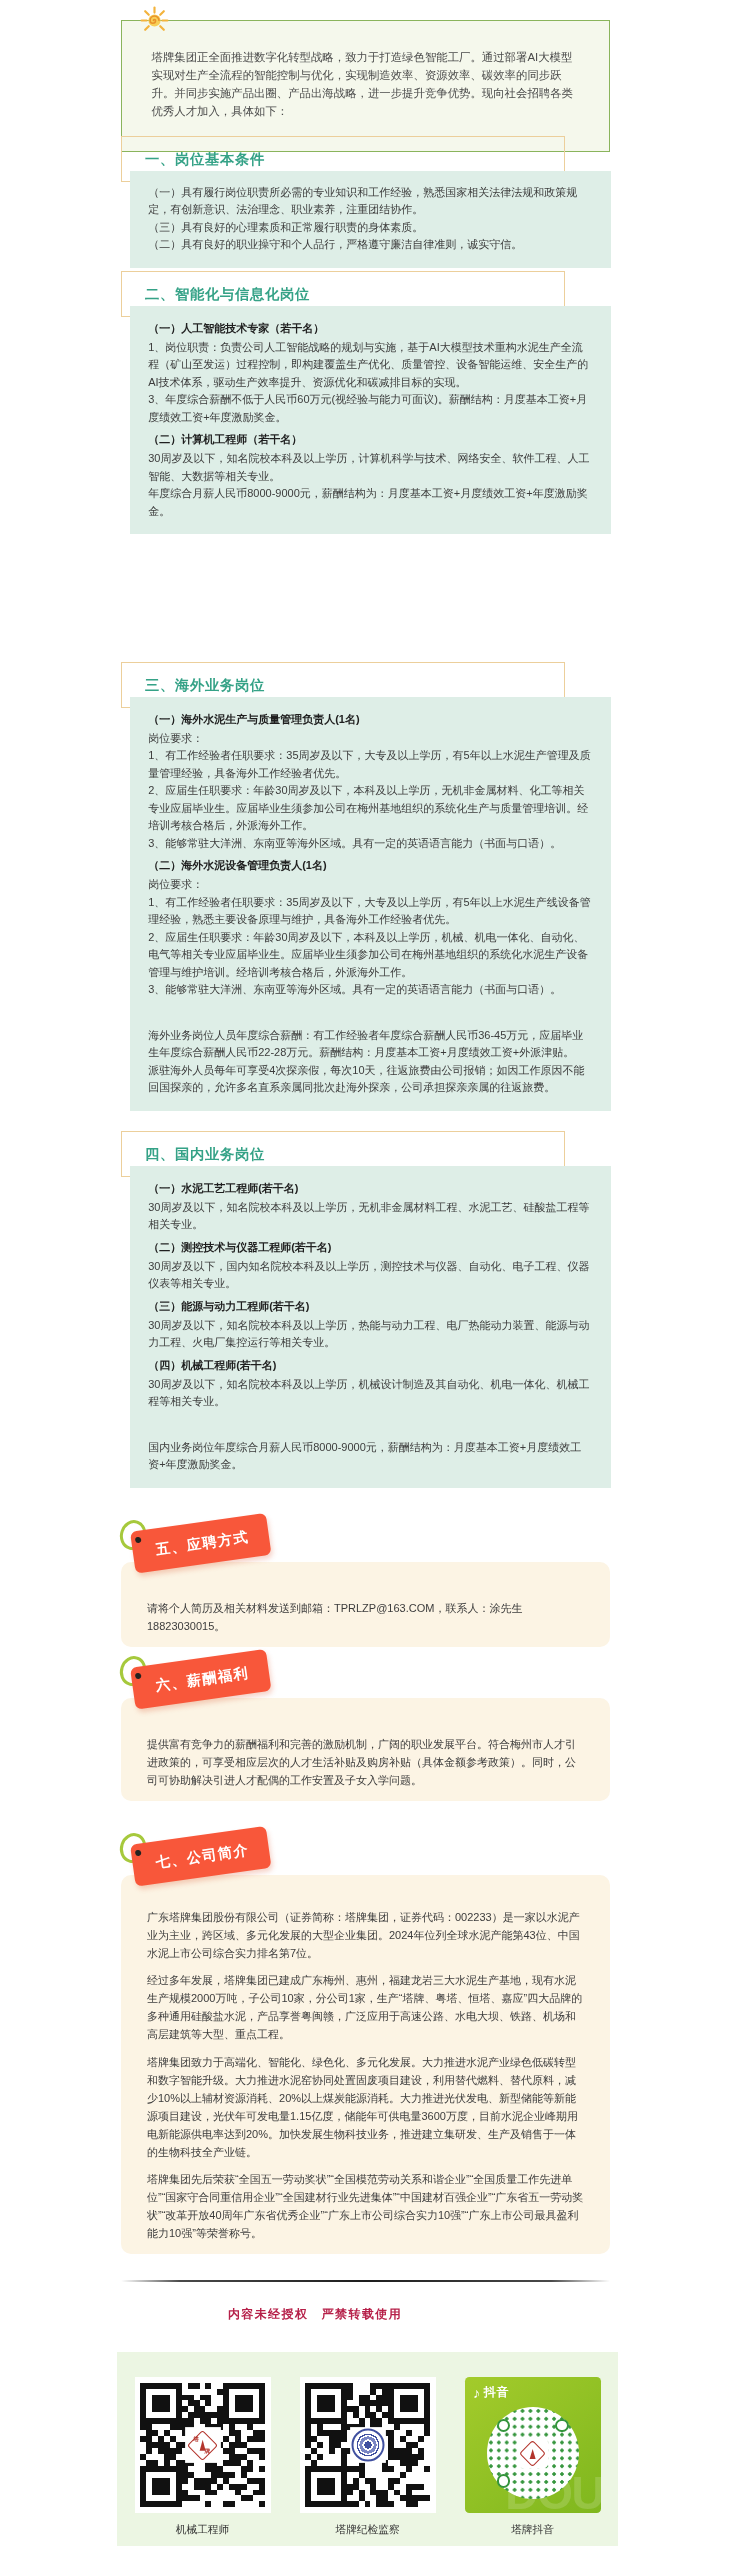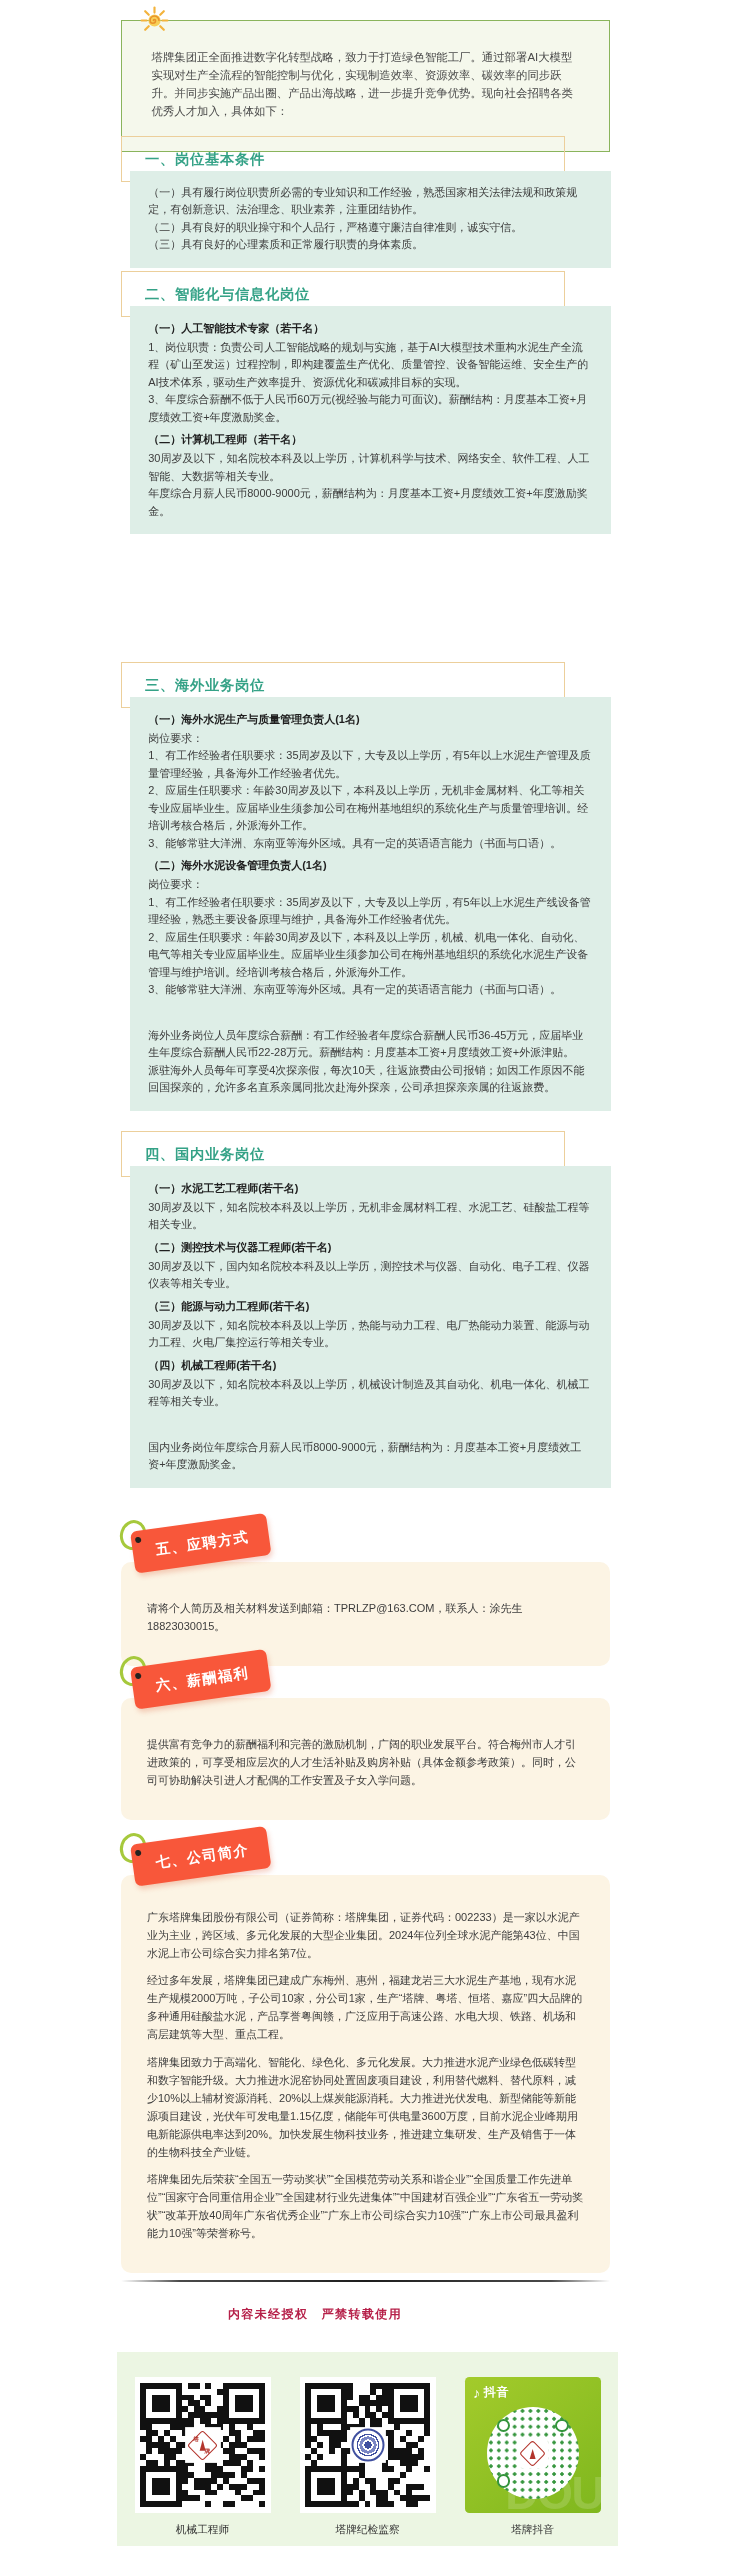--- a/index.html
+++ b/index.html
@@ -26,21 +26,21 @@
   .tagsec{position:absolute;left:121px;width:489px;}
   .tagwrap{position:relative;height:66px;z-index:3;}
   .ring{position:absolute;left:-1.4px;top:-2.9px;width:20px;height:24px;border:3.6px solid #a6c93c;
       border-radius:50% 50% 48% 52%;transform:rotate(18deg);z-index:1;}
   .tag{position:absolute;left:8.6px;top:8.6px;z-index:2;display:inline-block;background:#f8573a;
       color:#fff;font-size:14.3px;font-weight:bold;letter-spacing:1.4px;padding:12px 20px 10.7px 23px;
       border-radius:6.4px;transform:rotate(-8deg);transform-origin:left top;
       box-shadow:1.4px 3.6px 5.7px rgba(220,80,40,.25);}
   .knot{position:absolute;left:3.6px;top:5.7px;width:6.4px;height:6.4px;border-radius:50%;background:#23221f;}
   .cream{position:relative;z-index:2;margin-top:-27px;width:489px;box-sizing:border-box;
-      background:#fcf4e4;border-radius:10px;padding:37px 26px 31px 26px;}
+      background:#fcf4e4;border-radius:10px;padding:37px 26px 12px 26px;}
   .cream p{margin:0;font-size:11px;line-height:18px;color:#3c3c3c;}
   .cream p + p{margin-top:9.3px;}
   .cream.tall{padding-top:33px;}
   
   .divider{position:absolute;top:2280px;left:121px;width:489px;height:2.1px;
       background:linear-gradient(to right,rgba(0,0,0,0),#4a4a4a 12%,#1d1d1d 50%,#4a4a4a 88%,rgba(0,0,0,0));
       border-radius:1.4px;}
   .notice{position:absolute;top:2306px;left:0;width:630px;text-align:center;
       font-size:12px;font-weight:bold;color:#b62049;letter-spacing:1.4px;}
   .qrpanel{position:absolute;top:2352px;left:117px;width:501px;height:194px;background:#ecf6e3;
@@ -101,22 +101,22 @@
     </svg>
     <p>塔牌集团正全面推进数字化转型战略，致力于打造绿色智能工厂。通过部署AI大模型实现对生产全流程的智能控制与优化，实现制造效率、资源效率、碳效率的同步跃升。并同步实施产品出圈、产品出海战略，进一步提升竞争优势。现向社会招聘各类优秀人才加入，具体如下：</p>
   </section>
 
   <section class="sec" style="top:136px;">
     <div class="headbox">
       <h2>一、岗位基本条件</h2>
     </div>
     <div class="mint">
       <p>（一）具有履行岗位职责所必需的专业知识和工作经验，熟悉国家相关法律法规和政策规定，有创新意识、法治理念、职业素养，注重团结协作。</p>
+      <p>（三）具有良好的心理素质和正常履行职责的身体素质。</p>
       <p>（二）具有良好的职业操守和个人品行，严格遵守廉洁自律准则，诚实守信。</p>
-      <p>（三）具有良好的心理素质和正常履行职责的身体素质。</p>
     </div>
   </section>
 
   <section class="sec" style="top:271px;">
     <div class="headbox">
       <h2>二、智能化与信息化岗位</h2>
     </div>
     <div class="mint">
       <div class="job">
         <h4>（一）人工智能技术专家（若干名）</h4>

